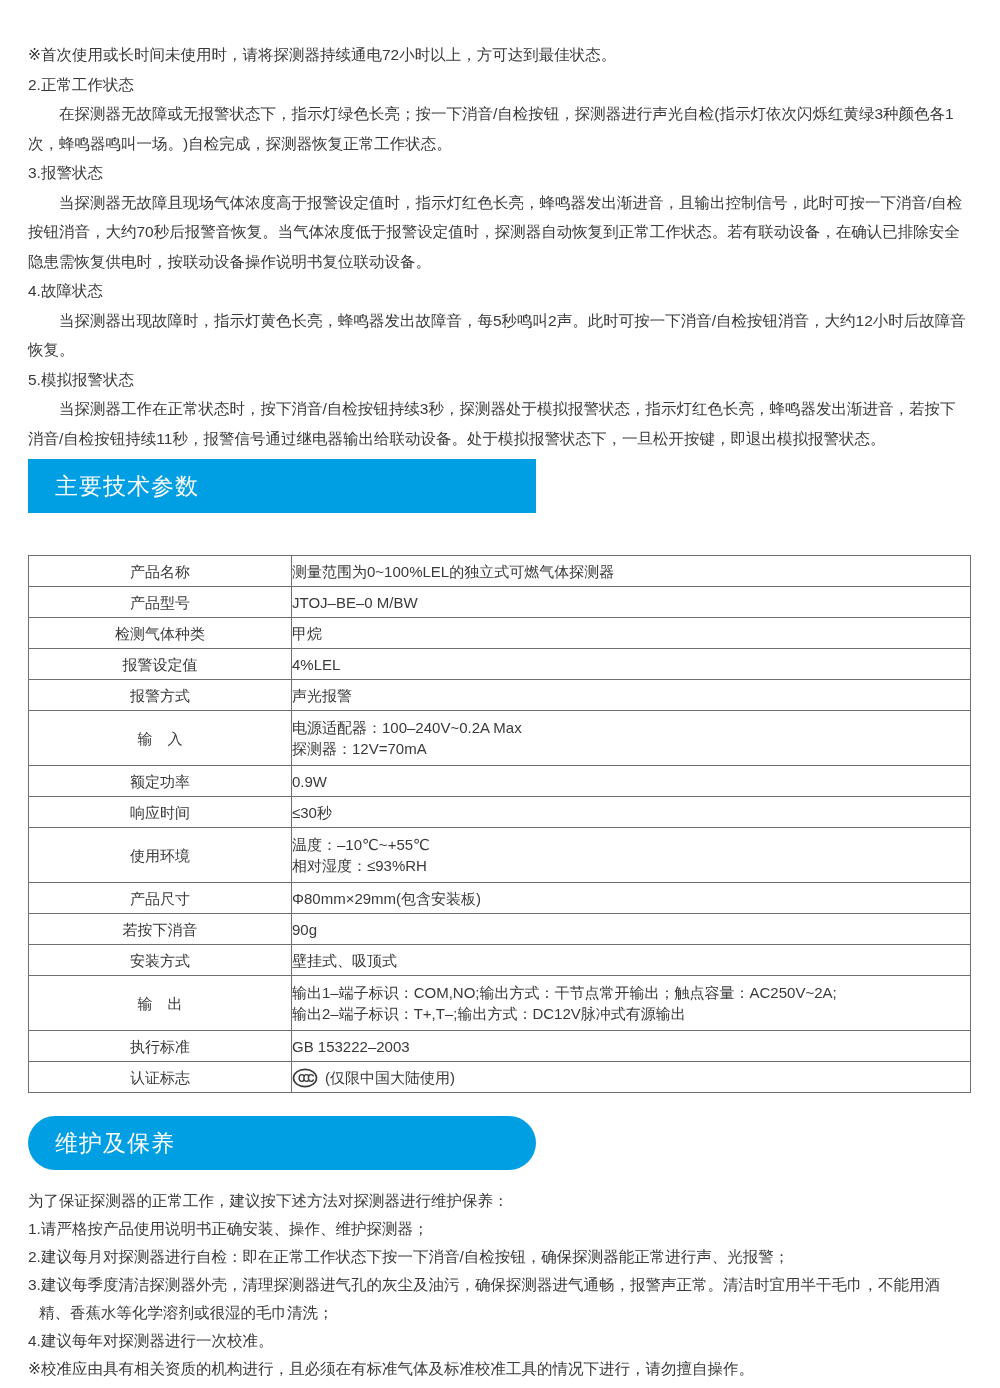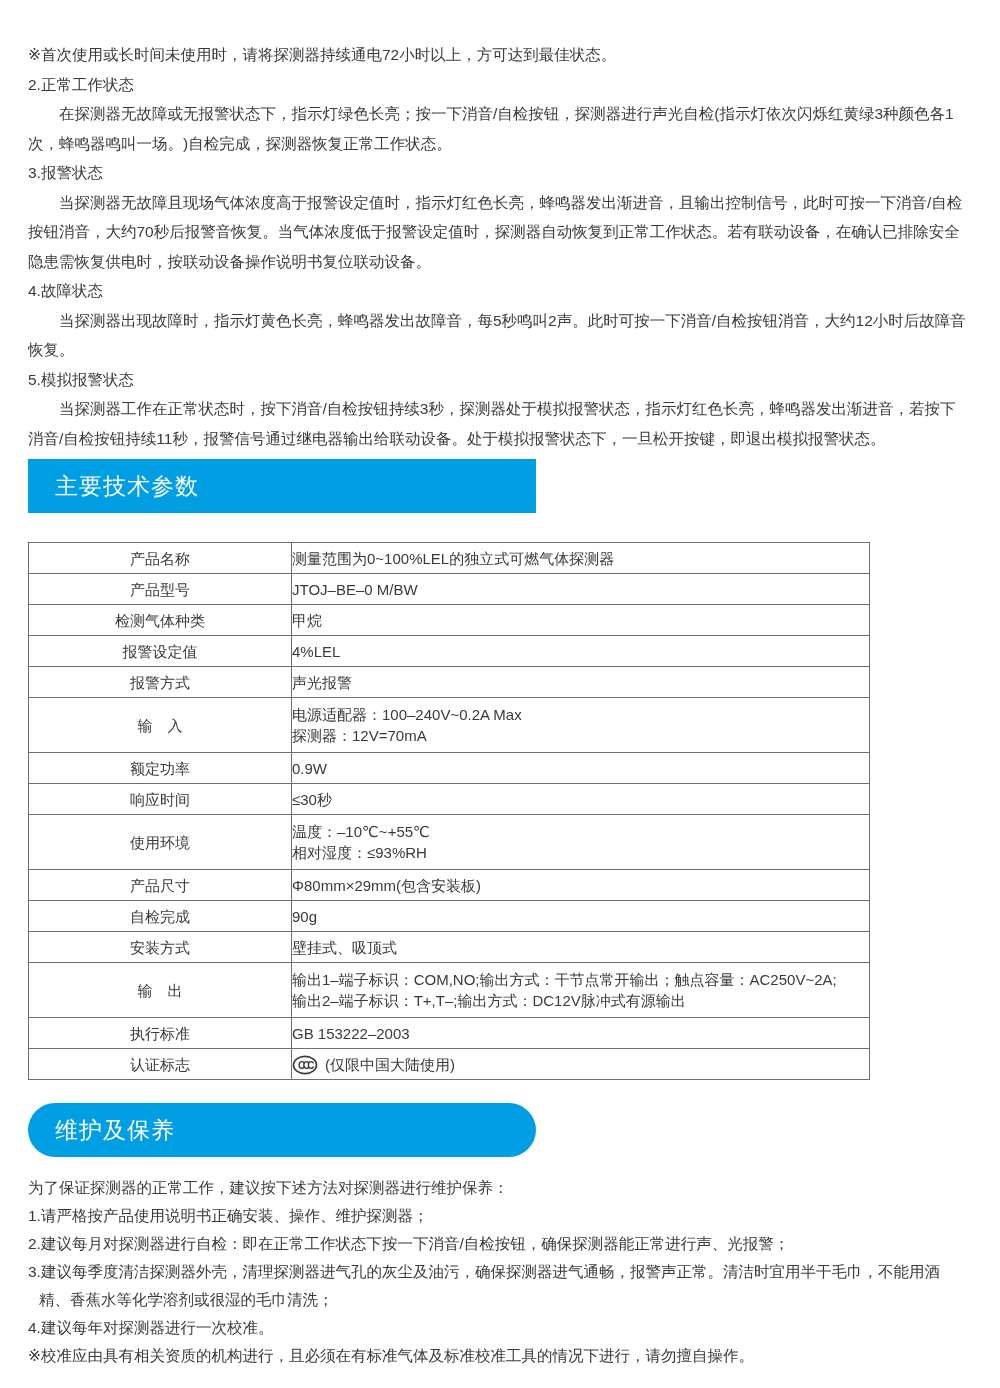--- a/index.html
+++ b/index.html
@@ -16,21 +16,21 @@
   .banner{
     width:508px;height:54px;margin-left:0;
     display:flex;align-items:center;
     color:#ffffff;font-size:23px;letter-spacing:1px;
   }
   .banner span{padding-left:27px;}
   .banner1{margin-top:6px;align-items:center;}
   .banner2{margin-top:23px;border-radius:27px;}
   
   table.params{
-    border-collapse:collapse;margin-top:29px;width:842px;
+    border-collapse:collapse;margin-top:42px;width:943px;
     table-layout:fixed;
   }
   table.params{border:1.5px solid #4a4a4a;}
   table.params td{
     border:1px solid #6f6f6f;
     font-size:15px;line-height:21px;vertical-align:middle;
     padding:0;
   }
   td.lbl{width:262px;text-align:center;}
   td.val{padding-left:91px;}
@@ -122,21 +122,21 @@
           <div>相对湿度：≤93%RH</div>
         </td>
       </tr>
       <tr class="sr">
         <td class="lbl">产品尺寸</td>
         <td class="val">
           <div>Φ80mm×29mm(包含安装板)</div>
         </td>
       </tr>
       <tr class="sr">
-        <td class="lbl">自检完成</td>
+        <td class="lbl">若按下消音</td>
         <td class="val">
           <div>90g</div>
         </td>
       </tr>
       <tr class="sr">
         <td class="lbl">安装方式</td>
         <td class="val">
           <div>壁挂式、吸顶式</div>
         </td>
       </tr>

